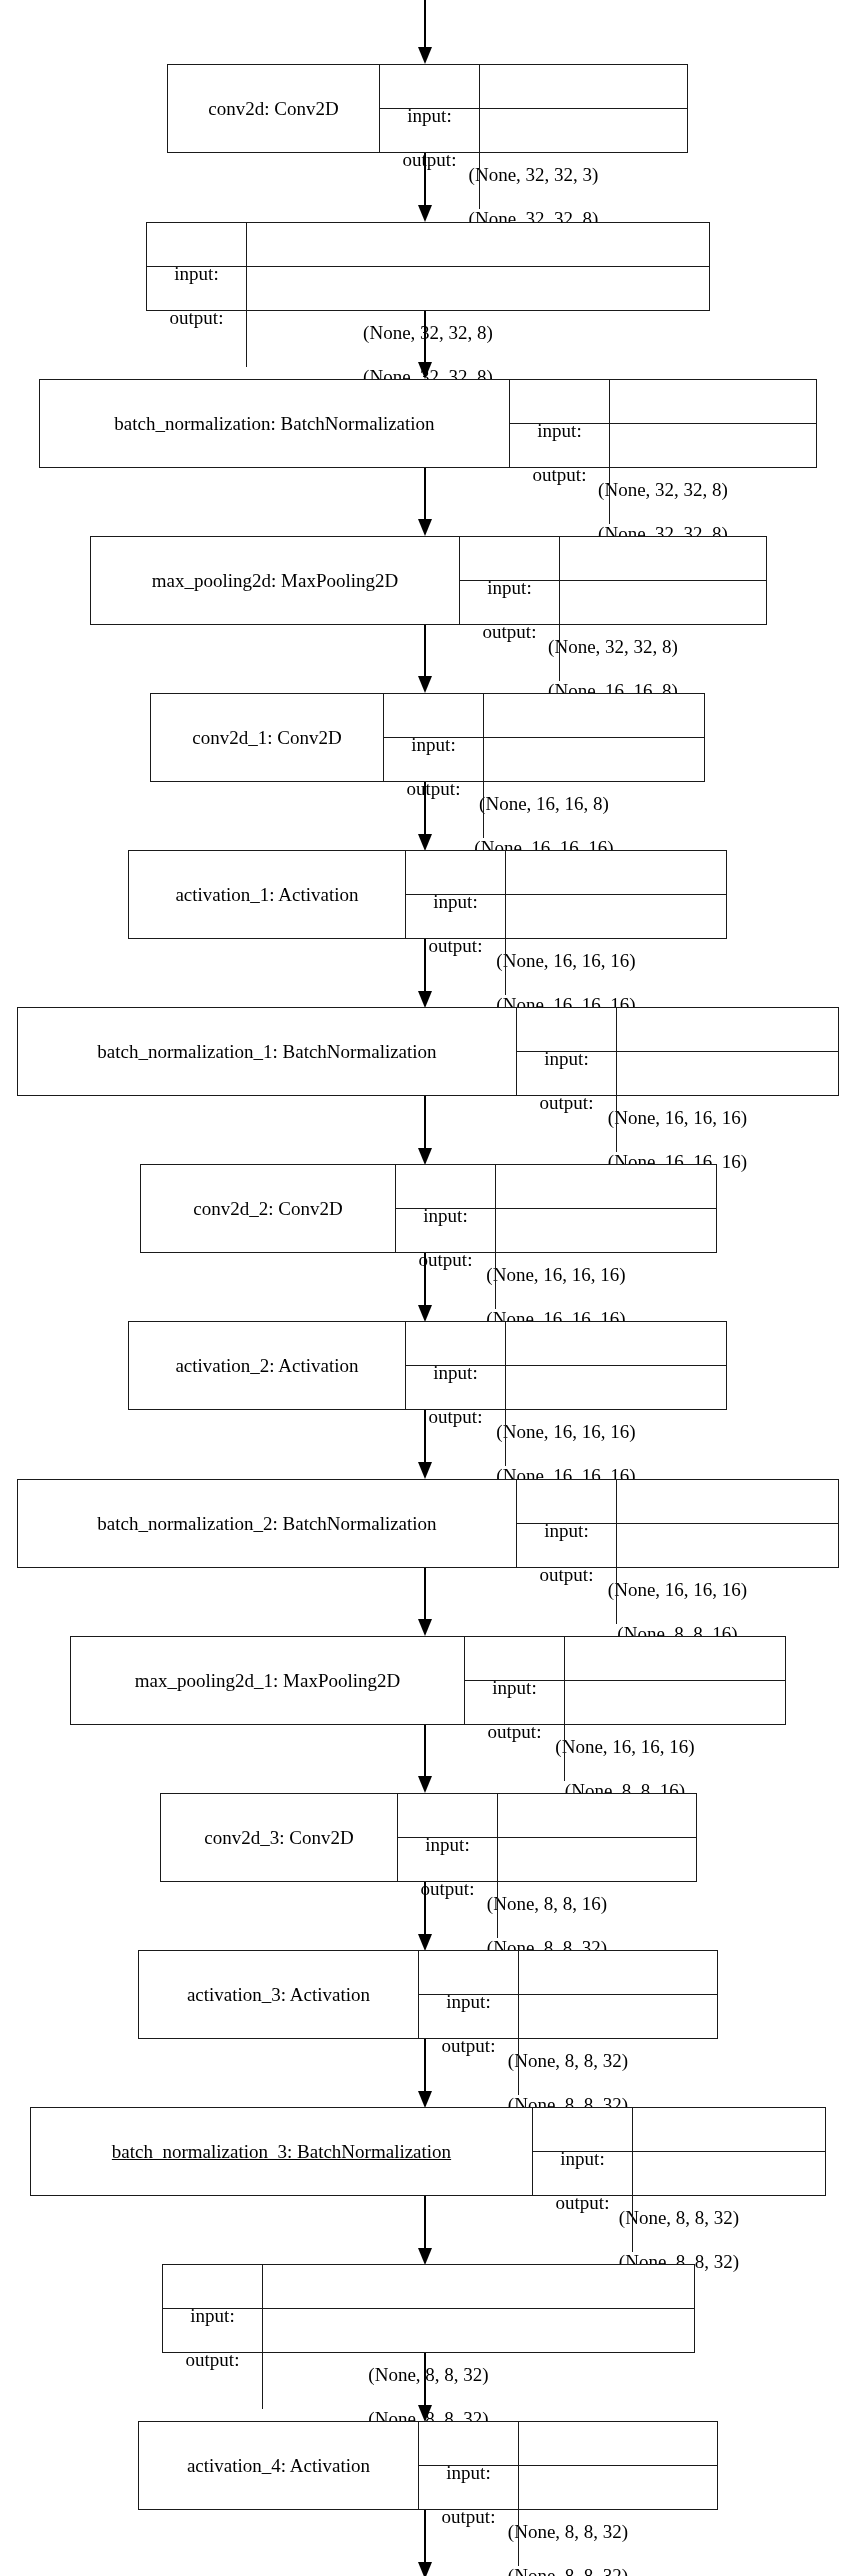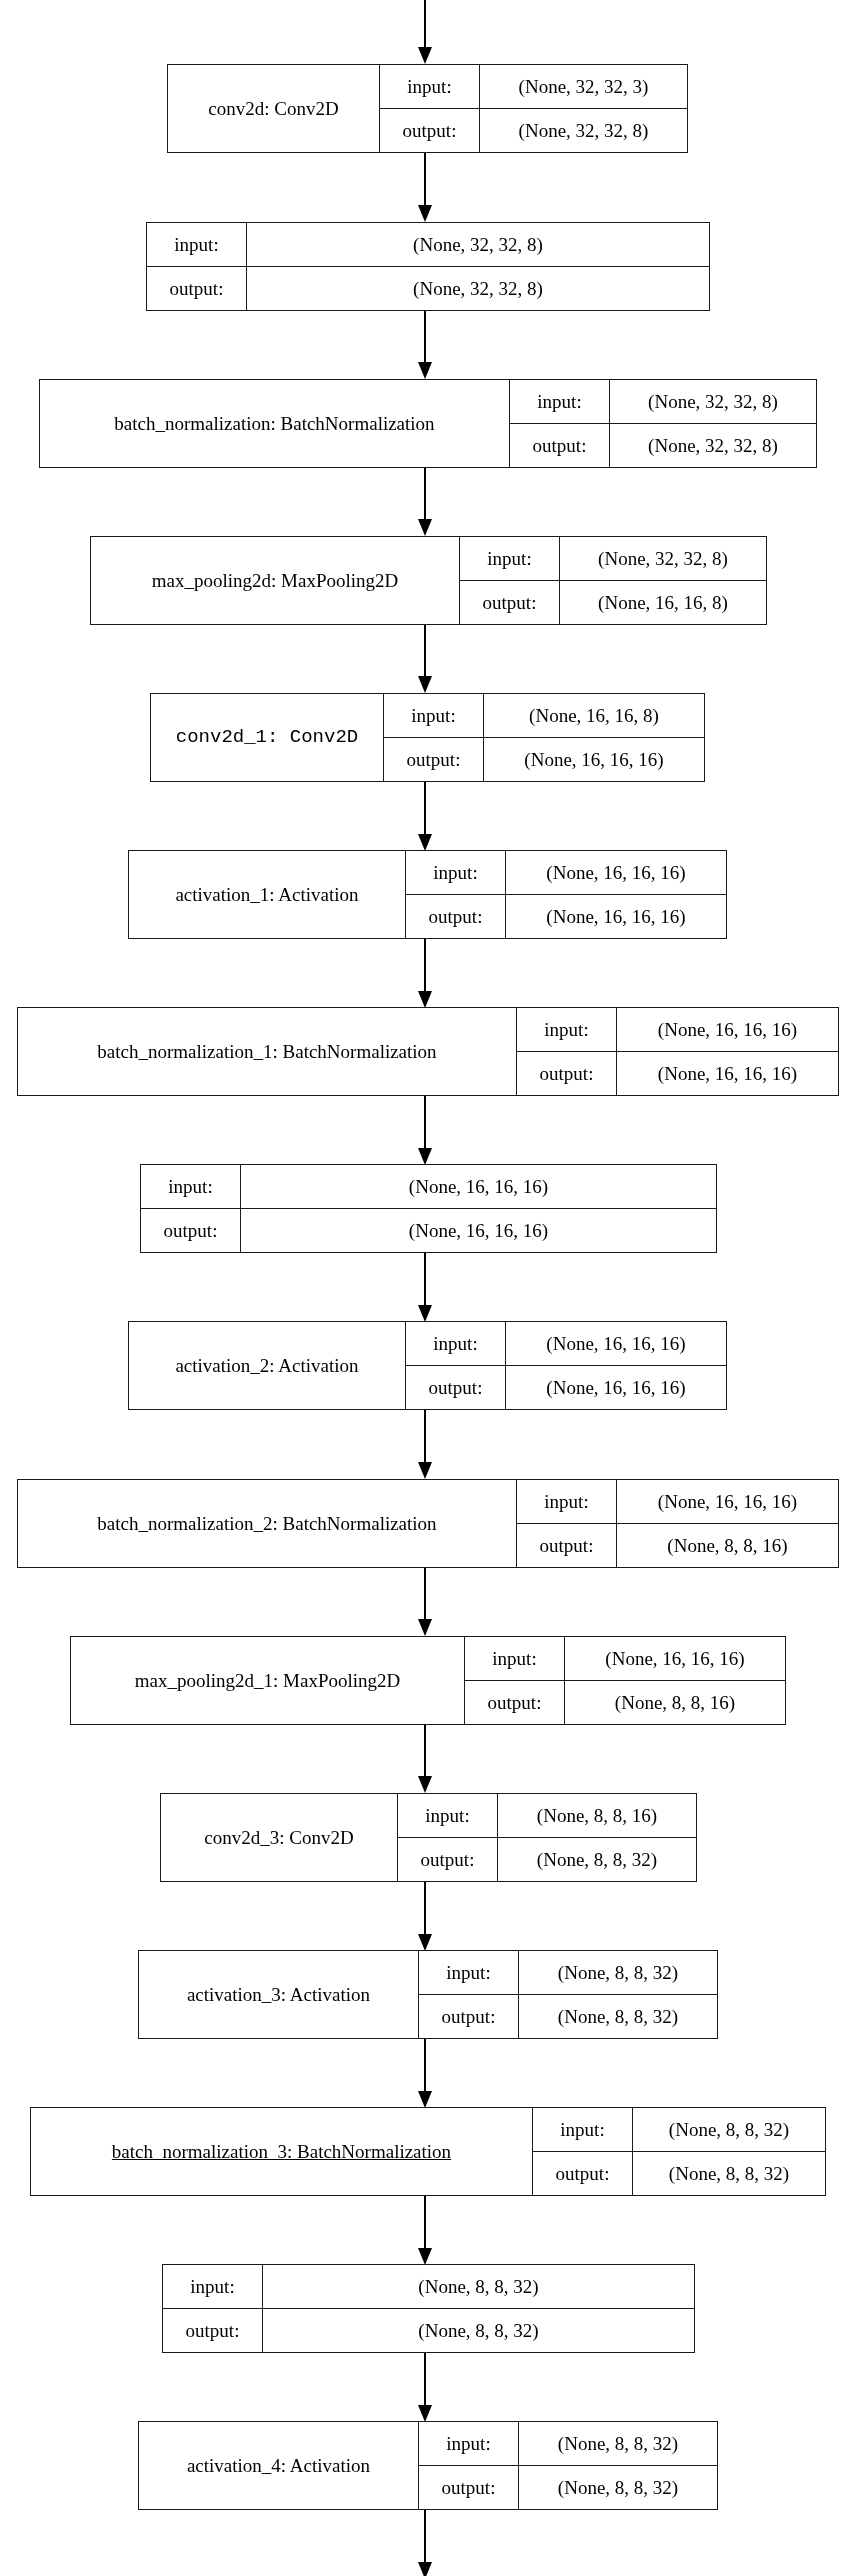--- a/index.html
+++ b/index.html
@@ -69,21 +69,21 @@
     font-size: 19px;
     line-height: 1;
   }
   .node .io {
     display: flex;
     flex-direction: column;
     flex: 1 1 auto;
   }
   .node .io-row {
     display: flex;
-    flex-direction: row;
+    flex-direction: column;
     flex: 1 1 50%;
     min-height: 0;
   }
   .node .io-row.top {
     border-bottom: 1.5px solid #1a1a1a;
   }
   .node .io-label {
     display: flex;
     align-items: center;
     justify-content: center;
@@ -223,21 +223,21 @@
           <div class="io-label" style="width: 100px; flex: 0 0 100px;">input:</div>
           <div class="io-value">(None, 32, 32, 8)</div>
         </div>
         <div class="io-row bottom">
           <div class="io-label" style="width: 100px; flex: 0 0 100px;">output:</div>
           <div class="io-value">(None, 16, 16, 8)</div>
         </div>
       </div>
     </div>
     <div class="node" style="left: 150px; width: 555px; top: 693px;">
-      <div class="name-cell" style="width: 233px; flex: 0 0 233px; font-family: Liberation Mono, monospace;">conv2d_1: Conv2D</div>
+      <div class="name-cell" style="width: 233px; flex: 0 0 233px;">conv2d_1: Conv2D</div>
       <div class="io">
         <div class="io-row top">
           <div class="io-label" style="width: 100px; flex: 0 0 100px;">input:</div>
           <div class="io-value">(None, 16, 16, 8)</div>
         </div>
         <div class="io-row bottom">
           <div class="io-label" style="width: 100px; flex: 0 0 100px;">output:</div>
           <div class="io-value">(None, 16, 16, 16)</div>
         </div>
       </div>
@@ -262,20 +262,21 @@
           <div class="io-label" style="width: 100px; flex: 0 0 100px;">input:</div>
           <div class="io-value">(None, 16, 16, 16)</div>
         </div>
         <div class="io-row bottom">
           <div class="io-label" style="width: 100px; flex: 0 0 100px;">output:</div>
           <div class="io-value">(None, 16, 16, 16)</div>
         </div>
       </div>
     </div>
     <div class="node" style="left: 140px; width: 577px; top: 1164px;">
+      <div class="name-cell" style="width: 255px; flex: 0 0 255px;">conv2d_2: Conv2D</div>
       <div class="io">
         <div class="io-row top">
           <div class="io-label" style="width: 100px; flex: 0 0 100px;">input:</div>
           <div class="io-value">(None, 16, 16, 16)</div>
         </div>
         <div class="io-row bottom">
           <div class="io-label" style="width: 100px; flex: 0 0 100px;">output:</div>
           <div class="io-value">(None, 16, 16, 16)</div>
         </div>
       </div>

